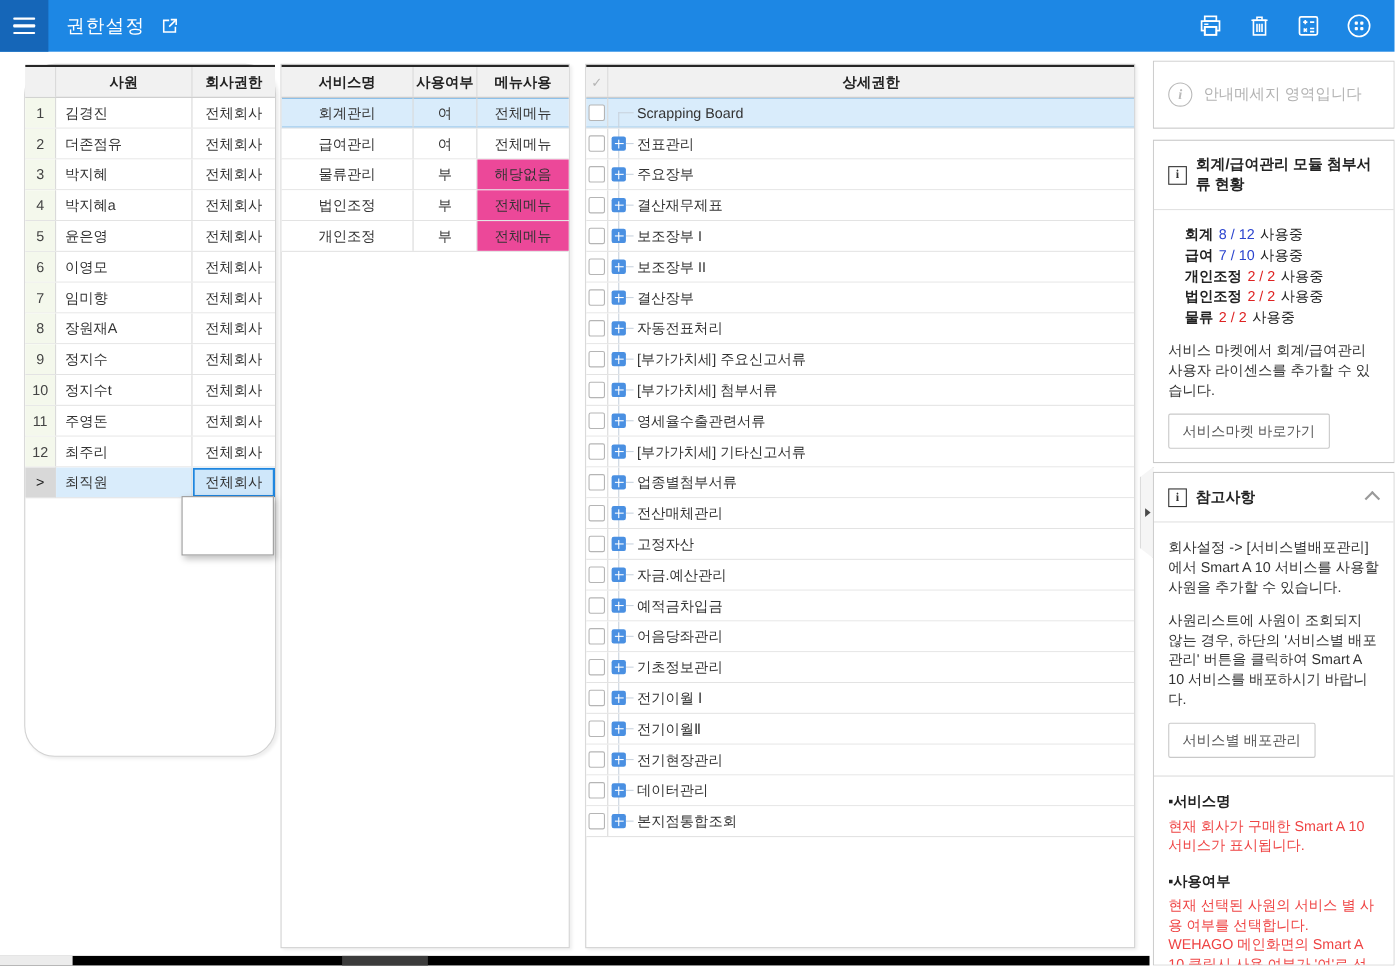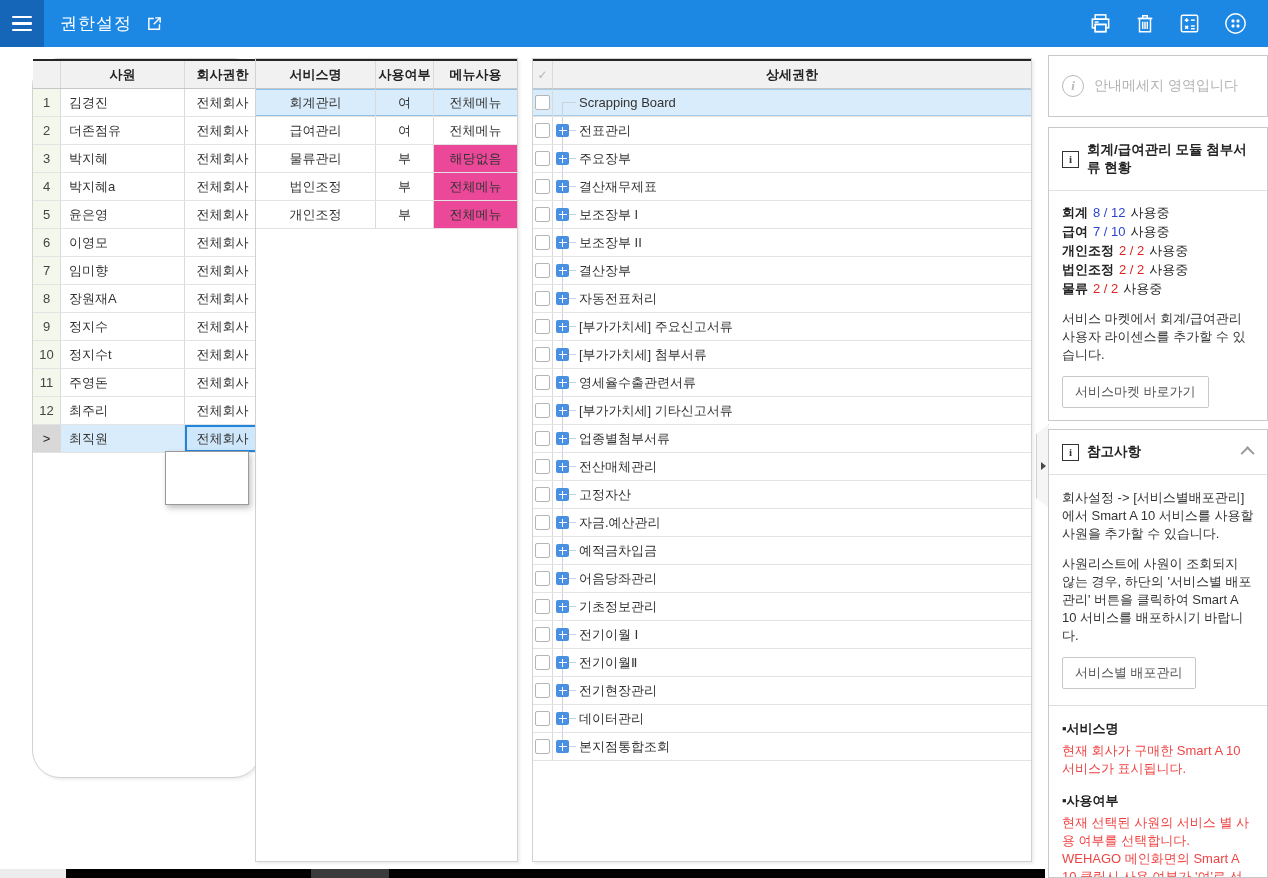--- a/index.html
+++ b/index.html
@@ -17,21 +17,21 @@
 
   
   .panel{position:absolute;background:#fff;border:1px solid #d2d2d2;box-shadow:2px 2px 3px rgba(0,0,0,.07);box-sizing:border-box;}
   .grid{border-top:2px solid #262626;}
   .g-head{display:flex;height:27px;background:#f1f1f1;border-bottom:1px solid #c6c6c6;font-weight:bold;color:#222;}
   .g-row{display:flex;height:27px;border-bottom:1px solid #e3e3e3;background:#fff;}
   .cell{display:flex;align-items:center;justify-content:center;border-right:1px solid #dadada;box-sizing:border-box;overflow:hidden;white-space:nowrap;}
   .cell:last-child{border-right:none;}
 
   
-  .emp-panel{left:32px;top:58px;width:229px;height:720px;border-radius:28px;}
+  .emp-panel{left:22px;top:58px;width:229px;height:630px;border-radius:28px;}
   .c-no{width:28px;background:#f4f8ec;color:#444;}
   .g-head .c-no{background:#f1f1f1;}
   .c-name{width:124px;justify-content:flex-start;padding-left:8px;}
   .c-perm{flex:1;}
   .g-row.sel .c-no{background:#d8d8d8;color:#222;}
   .g-row.sel .c-name{background:#d9ecfb;}
   .g-row.sel .c-perm{background:#cfe7fa;box-shadow:inset 0 0 0 2px #1f86df;}
 
   
   .dropdown{position:absolute;left:165px;top:451px;width:82px;background:#fff;border:1px solid #9a9a9a;box-shadow:2px 3px 6px rgba(0,0,0,.25);z-index:20;}
@@ -67,21 +67,21 @@
   .sidebar{position:absolute;left:1048px;top:55px;width:220px;height:823px;display:flex;flex-direction:column;overflow:hidden;}
   .side-box{border:1px solid #c9c9c9;background:#fff;box-sizing:border-box;}
   .notice-box{height:62px;display:flex;align-items:center;gap:10px;padding:0 13px;color:#b3b3b3;font-size:14px;margin-bottom:10px;flex:0 0 auto;}
   .i-circle{width:20px;height:20px;border:1.5px solid #b9b9b9;border-radius:50%;display:flex;align-items:center;justify-content:center;
             font-family:"Liberation Serif","DejaVu Serif",serif;font-style:italic;font-weight:bold;font-size:13px;color:#b9b9b9;flex:0 0 auto;}
   .box-head{display:flex;align-items:center;gap:8px;padding:13px 13px;border-bottom:1px solid #e2e2e2;font-weight:bold;color:#222;font-size:13.5px;}
   .i-square{width:15px;height:15px;border:1.5px solid #333;display:flex;align-items:center;justify-content:center;
             font-family:"Liberation Serif","DejaVu Serif",serif;font-weight:bold;font-size:11px;color:#333;flex:0 0 auto;}
   .chev{margin-left:auto;width:8px;height:8px;border-left:2px solid #9a9a9a;border-top:2px solid #9a9a9a;transform:rotate(45deg) translateY(2px);cursor:pointer;}
   .box-body{padding:12px 13px;}
-  .lic{line-height:19px;color:#222;}
+  .lic{line-height:19px;color:#222;margin-left:15px;}
   .lic b{margin-right:5px;}
   .lic .cnt{margin-right:5px;}
   .lic.blue .cnt{color:#2b44cf;}
   .lic.red .cnt{color:#de2323;}
   .side-p{margin:12px 0 0 0;line-height:18px;color:#333;}
   .side-btn{margin-top:12px;display:inline-block;border:1px solid #c9c9c9;background:#fff;color:#555;padding:6px 12px;font-size:13px;border-radius:2px;cursor:pointer;font-family:inherit;}
   .license-box{margin-bottom:8px;flex:0 0 auto;}
   .notes-box{flex:1 1 auto;overflow:hidden;}
   .divider{border-top:1px solid #dcdcdc;margin:16px -13px 4px -13px;}
   .sec-t{font-weight:bold;color:#222;margin:14px 0 4px 0;}

